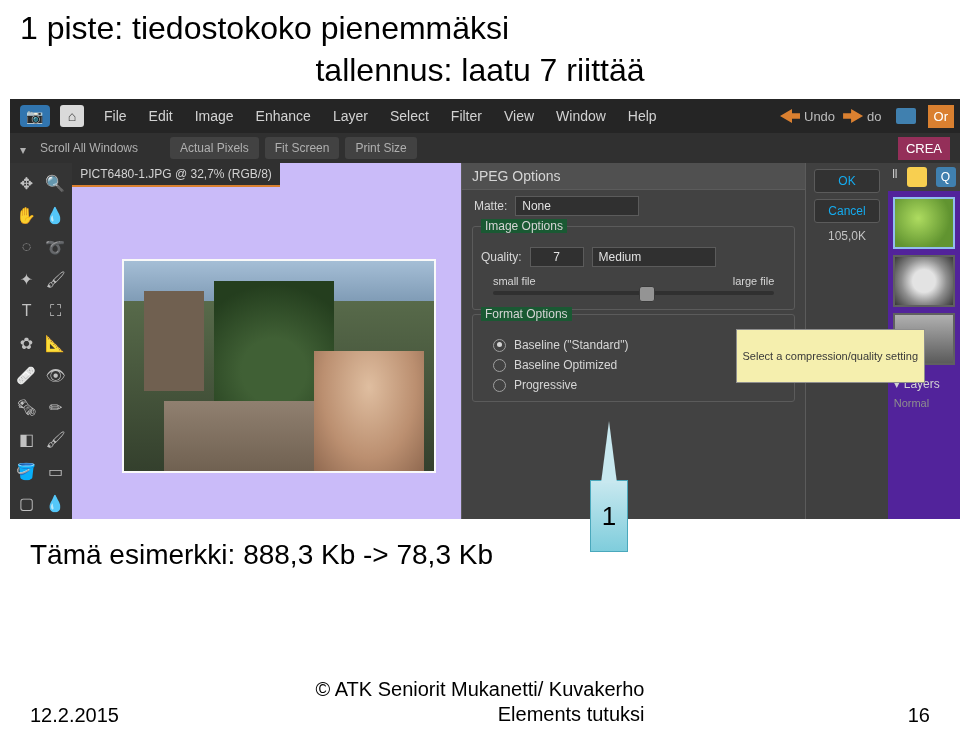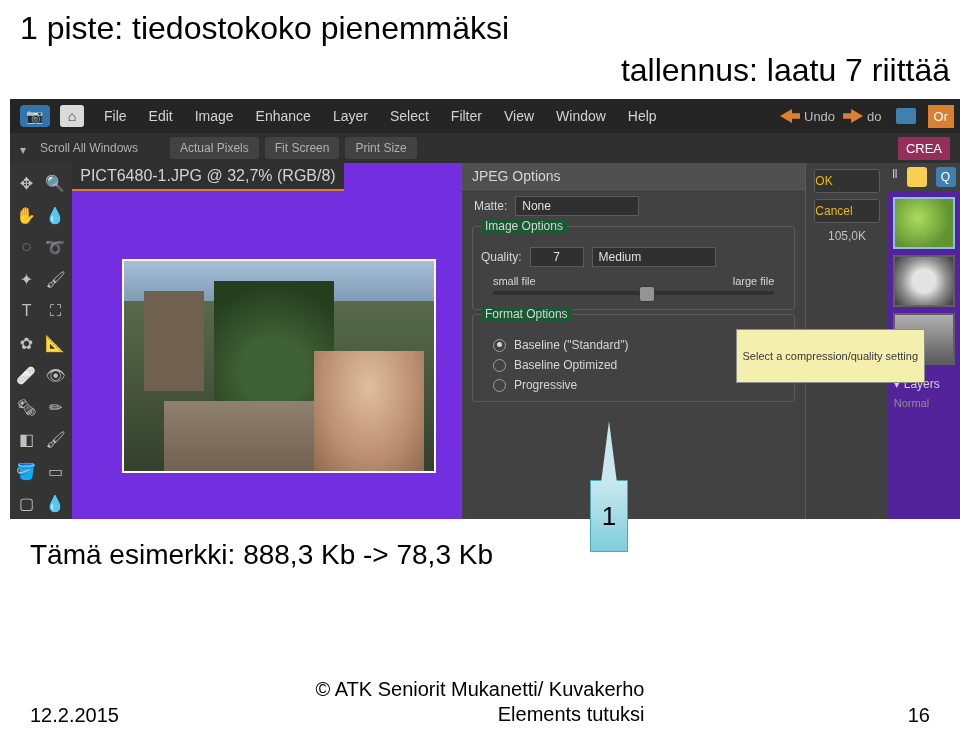--- a/index.html
+++ b/index.html
@@ -1,17 +1,17 @@
 <!DOCTYPE html>
 <html><head>
 <meta charset="utf-8">
 <style>
   body{margin:0;width:960px;height:733px;font-family:Arial,sans-serif;background:#fff;color:#000;overflow:hidden}
   .slide-title{font-size:32px;font-weight:400;padding:10px 20px 0}
-  .slide-subtitle{font-size:32px;text-align:right;padding:5px 10px 10px}
+  .slide-subtitle{font-size:32px;text-align:center;padding:5px 16px 10px}
   .callout{position:absolute;background:linear-gradient(#c8e8ef,#7fcddc);border:1px solid #4aa8bc;display:flex;align-items:center;justify-content:center;font-size:26px}
   .callout-2{right:40px;top:130px;width:36px;height:80px}
   .callout-2::after{content:"";position:absolute;bottom:-18px;left:10px;border-left:8px solid transparent;border-right:8px solid transparent;border-top:20px solid #7fcddc}
   .callout-1{left:590px;top:480px;width:36px;height:70px}
   .callout-1::before{content:"";position:absolute;top:-60px;left:10px;border-left:8px solid transparent;border-right:8px solid transparent;border-bottom:62px solid #c8e8ef}
   .app{position:relative;margin:0 10px;width:950px;height:420px;overflow:hidden;filter:brightness(1.05) contrast(.95)}
   .topbar{display:flex;align-items:center;background:#1f1f1f;height:34px;color:#ccc;font-size:14px}
   .camera-ico{width:30px;height:22px;background:#2b6fa9;border-radius:4px;margin:0 10px;display:flex;align-items:center;justify-content:center;color:#cfe9ff;font-size:14px}
   .home-ico{width:24px;height:22px;background:#d4d4d4;margin-right:20px;border-radius:3px;display:flex;align-items:center;justify-content:center;color:#333;font-size:14px}
   .menu{display:flex;gap:22px;flex:1}
@@ -22,21 +22,21 @@
   .orange-arrow.left{transform:scaleX(-1)}
   .grid-ico{width:20px;height:16px;background:#3a7aa9;border-radius:2px;margin-left:6px}
   .org-btn{background:#d47a2a;color:#fff;padding:4px 6px;margin-left:4px;font-size:13px}
   .subbar{display:flex;align-items:center;background:#2a2a2a;height:30px;color:#aaa;font-size:12px;padding:0 10px;gap:6px}
   .subbar .drop{width:14px;height:10px}
   .pillbtn{background:#3c3c3c;border-radius:3px;padding:4px 10px;color:#aaa}
   .crea-btn{background:#8e2953;color:#fff;padding:4px 8px;margin-left:auto;font-size:13px}
   .workrow{display:flex;height:356px}
   .toolbar{width:60px;background:#2e2e2e;display:grid;grid-template-columns:1fr 1fr;grid-auto-rows:28px;gap:4px;padding:6px 4px}
   .tool{background:transparent;display:flex;align-items:center;justify-content:center;color:#bbb;font-size:16px}
-  .canvas-area{width:430px;background:#6d28d9;color:#ccc;font-size:16px;position:relative}
+  .canvas-area{width:430px;background:#c4b5fd;color:#ccc;font-size:12px;position:relative}
   .tab{background:#2a2a2a;padding:4px 8px;display:inline-block;border-bottom:2px solid #d47a2a}
   .photo{position:absolute;left:50px;top:96px;width:310px;height:210px;background:linear-gradient(#5a6e4b,#2e3a27);border:2px solid #fff;overflow:hidden}
   .photo .sky{position:absolute;top:0;left:0;right:0;height:40px;background:linear-gradient(#9fb8d0,#7a96b0)}
   .photo .bld{position:absolute;left:20px;top:30px;width:60px;height:100px;background:#6a5a4a}
   .photo .plant{position:absolute;left:90px;top:20px;width:120px;height:180px;background:radial-gradient(circle,#3a5a2f 30%,#1e3818 80%)}
   .photo .path{position:absolute;bottom:0;left:40px;width:260px;height:70px;background:linear-gradient(#8a7a6a,#6a5b4b)}
   .photo .foot{position:absolute;right:10px;bottom:0;width:110px;height:120px;background:radial-gradient(ellipse at 50% 30%,#d9b89a,#b5896a 60%,#8a634a)}
   .dialog{width:380px;background:#3c3c3c;color:#d0d0d0;font-size:12px;position:relative;border-right:1px solid #555;border-left:1px solid #555}
   .dialog-title{background:#4a4a4a;padding:5px 10px;font-size:14px;color:#cfcfcf;border-bottom:1px solid #555}
   .dialog-row{display:flex;align-items:center;gap:8px;padding:6px 12px}
@@ -44,21 +44,21 @@
   .dlg-select{background:#2a2a2a;border:1px solid #555;color:#ddd;padding:2px 6px;width:110px}
   .fieldset{border:1px solid #555;margin:4px 10px;padding:6px 8px;border-radius:3px}
   .fieldset-title{position:relative;top:-14px;background:#14532d;display:inline-block;padding:0 4px;color:#cfcfcf}
   .slider-row{display:flex;justify-content:space-between;align-items:center;padding:4px 12px;font-size:11px}
   .slider-track{position:relative;height:4px;background:#2a2a2a;margin:0 12px 8px;border-radius:2px}
   .slider-thumb{position:absolute;left:52%;top:-5px;width:14px;height:14px;background:#8e8e8e;border-radius:3px;border:1px solid #333}
   .radio-row{display:flex;align-items:center;gap:8px;padding:3px 12px}
   .radio{width:11px;height:11px;border:1px solid #999;border-radius:50%;display:inline-block}
   .radio.on::after{content:"";display:block;width:5px;height:5px;background:#cfcfcf;border-radius:50%;margin:2px auto}
   .right-col{width:90px;background:#3a3a3a;position:relative}
-  .dlg-btn{background:#2c2c2c;border:1px solid #555;color:#eab308;padding:4px 0;margin:6px 8px;font-size:12px;border-radius:3px}
+  .dlg-btn{background:#2c2c2c;border:1px solid #555;color:#0ea5e9;padding:4px 0;margin:6px 8px;text-align:center;font-size:12px;border-radius:3px}
   .tooltip{position:absolute;right:35px;top:230px;background:#efe9a8;color:#333;font-size:11px;padding:20px 6px;border:1px solid #888;white-space:nowrap;z-index:5}
   .filesize{color:#bdbdbd;font-size:12px;text-align:center;margin-top:2px}
   .side-panel{width:80px;background:#4c1d95;overflow:hidden}
   .side-head{display:flex;justify-content:space-around;padding:4px 0;background:#3a3a3a}
   .side-ico{width:20px;height:20px;background:#5a5a5a;border-radius:3px}
   .side-ico.y{background:#f2c94a}
   .side-ico.q{background:#3a7aa9;color:#fff;display:flex;align-items:center;justify-content:center;font-size:12px}
   .thumb{width:58px;height:48px;margin:6px auto;display:block;border:2px solid #5a5a5a}
   .thumb.apple{background:radial-gradient(circle at 40% 40%,#a8d65a,#5b8e2a 70%)}
   .thumb.sat1{background:radial-gradient(circle,#ddd 30%,#888 60%,#333)}

